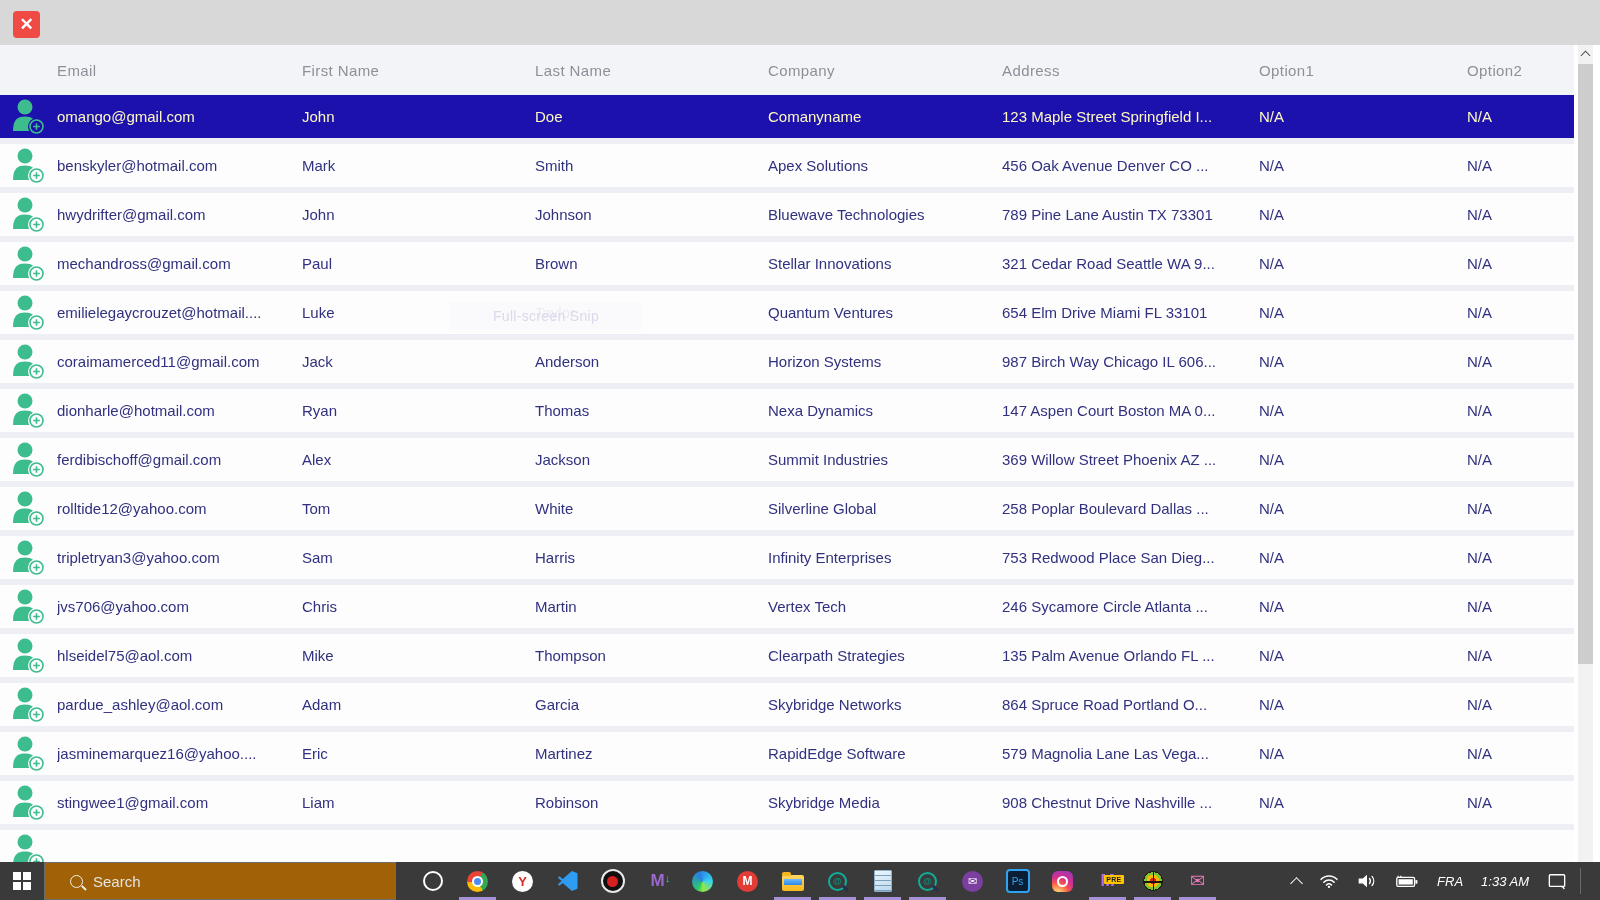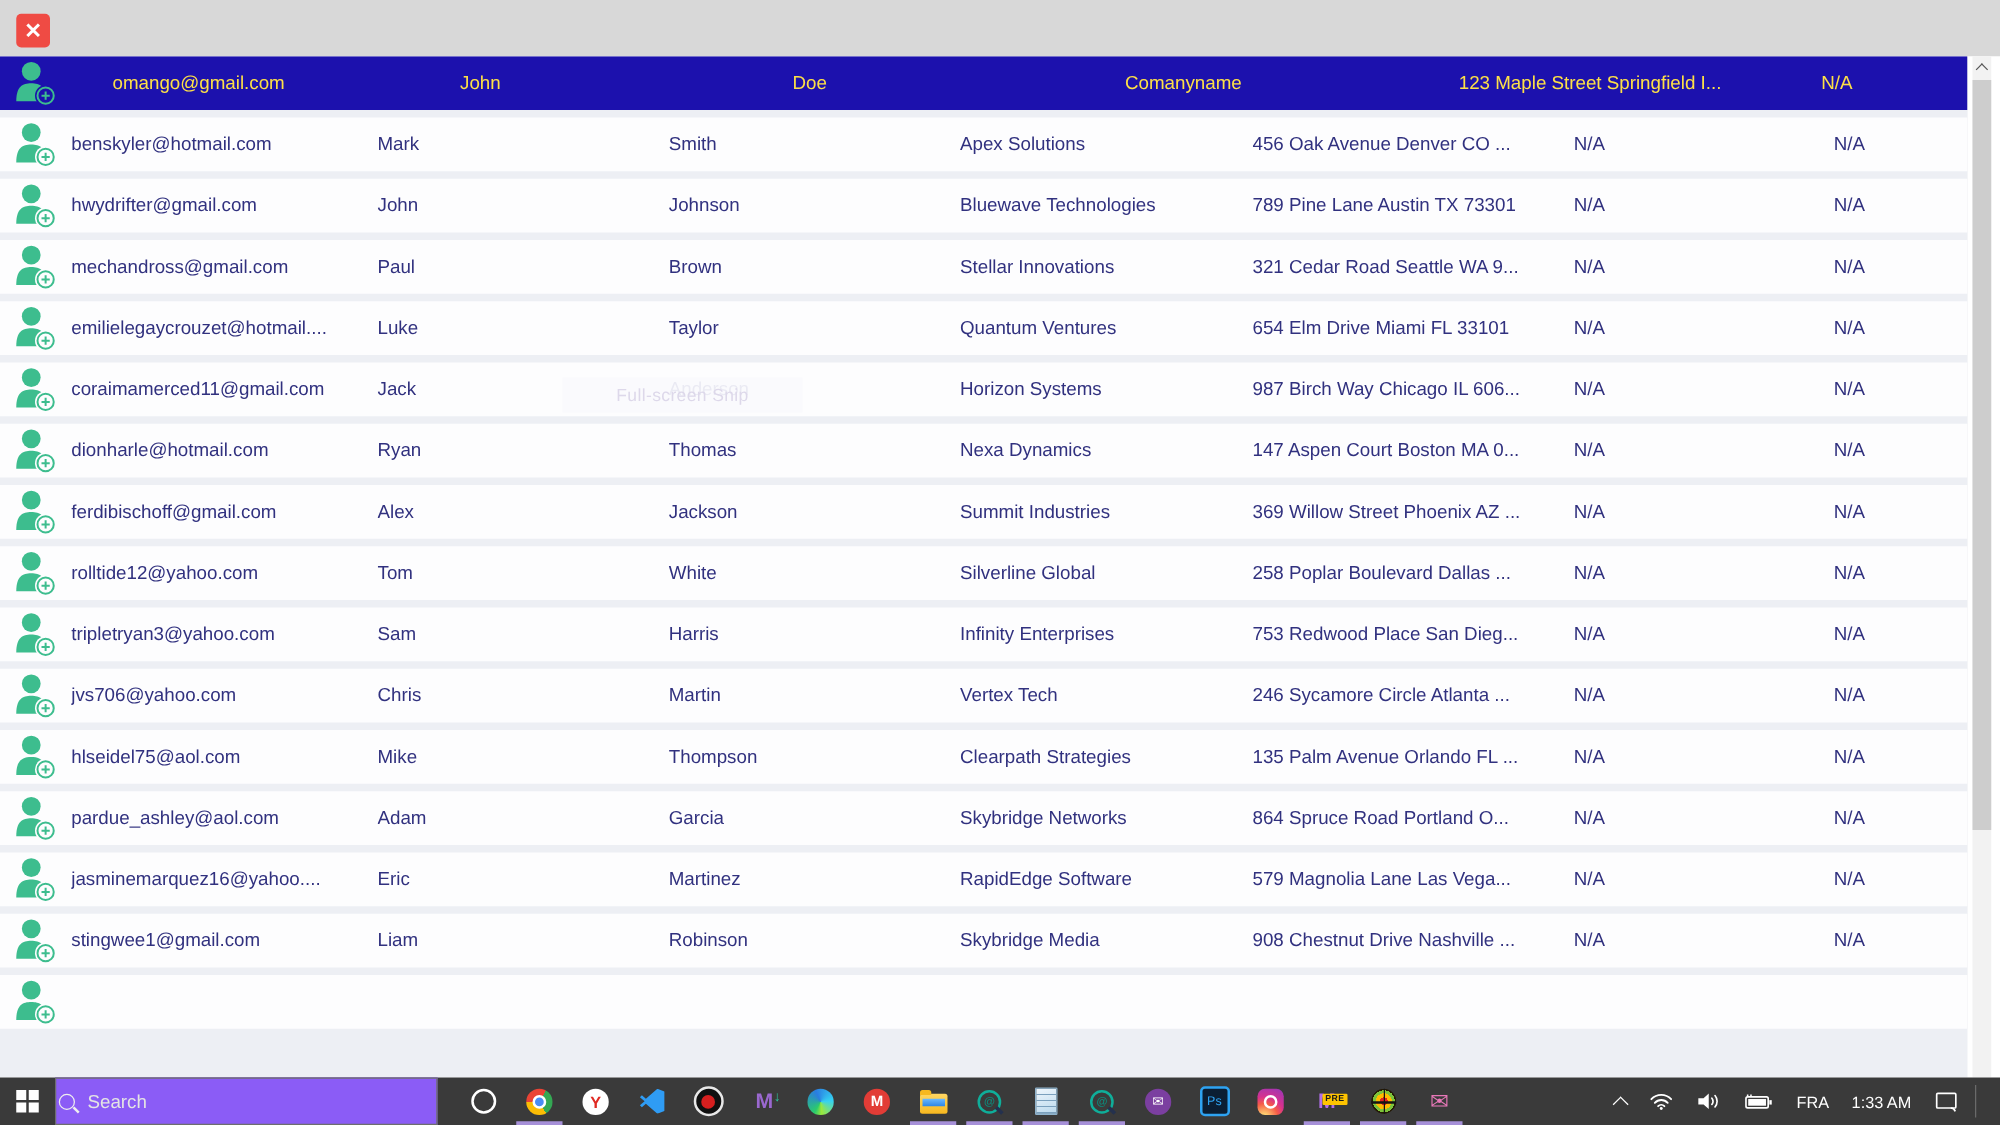--- a/index.html
+++ b/index.html
@@ -13,21 +13,21 @@
     justify-content:center;cursor:pointer;line-height:1;}
 
   
   .table-wrap{position:absolute;left:0;top:45px;width:1574px;height:817px;background:#edeff4;overflow:hidden;}
   .grid-row{display:grid;grid-template-columns:57px 245px 233px 233px 234px 257px 208px 1fr;align-items:center;}
   .thead{height:50px;background:#f3f4f8;color:#8f8f99;font-size:15px;letter-spacing:.4px;}
   .thead span{white-space:nowrap;}
   .tbody{background:#edeff4;}
   .trow{height:43px;margin-bottom:6px;background:#fdfdfe;color:#31317f;font-size:15px;}
   .trow span{white-space:nowrap;overflow:hidden;}
-  .trow.selected{background:#1c11ad;color:#fde047;gap:33px;}
+  .trow.selected{background:#1c11ad;color:#fef9c3;}
   .trow.partial{height:43px;margin-bottom:0;}
   .icon-cell{display:flex;justify-content:center;align-items:center;height:100%;}
   .person-svg{display:block;}
   .person-fill{fill:#3dbd8e;}
   .badge-bg{fill:#fdfdfe;}
   .trow.selected .badge-bg{fill:#1c11ad;}
   .badge-ring,.badge-plus{stroke:#3dbd8e;}
 
   
   .ghost-tip{position:absolute;left:450px;top:257px;width:192px;height:28px;background:rgba(250,250,253,.92);
@@ -37,22 +37,22 @@
   .vscroll{position:absolute;left:1578px;top:45px;width:15px;height:817px;background:#f2f2f2;}
   .vscroll .arrow-up{position:absolute;left:0;top:0;width:15px;height:18px;display:flex;align-items:center;justify-content:center;}
   .vscroll .arrow-up i{display:block;width:6px;height:6px;border-left:1.6px solid #555;border-top:1.6px solid #555;transform:rotate(45deg);margin-top:3px;}
   .vscroll .thumb{position:absolute;left:0;top:19px;width:15px;height:600px;background:#cdcdcd;}
 
   
   .taskbar{position:absolute;left:0;bottom:0;width:1600px;height:38px;background:#3a3a3a;display:flex;align-items:stretch;z-index:20;}
   .tb-start{width:44px;display:flex;align-items:center;justify-content:center;cursor:pointer;}
   .win-logo{display:grid;grid-template-columns:8px 8px;grid-template-rows:8px 8px;gap:1.5px;transform:none;}
   .win-logo b{background:#fff;}
-  .tb-search{width:300px;margin:0;background:#8b5cf6;border:1px solid #6e6e6e;display:flex;align-items:center;
-    padding:0 2px;gap:10px;color:#e4e4e4;font-size:15px;cursor:text;}
+  .tb-search{width:300px;margin:0;background:#a16207;border:1px solid #6e6e6e;display:flex;align-items:center;
+    padding:0 25px;gap:10px;color:#e4e4e4;font-size:15px;cursor:text;}
   .mag{width:11px;height:11px;border:1.7px solid #eee;border-radius:50%;position:relative;flex:0 0 auto;}
   .mag::after{content:"";position:absolute;width:6px;height:1.7px;background:#eee;transform:rotate(45deg);right:-5px;bottom:-2px;}
   .tb-icons{display:flex;align-items:stretch;margin-left:14px;}
   .tb-btn{width:45px;display:flex;align-items:center;justify-content:center;position:relative;cursor:pointer;}
   .tb-btn.running::after{content:"";position:absolute;left:4px;right:4px;bottom:0;height:3px;background:#a690d8;}
 
   .flexc{display:flex;align-items:center;justify-content:center;}
   .i-cortana{width:16px;height:16px;border:2.5px solid #fff;border-radius:50%;}
   .i-chrome{width:21px;height:21px;border-radius:50%;position:relative;
     background:conic-gradient(from -90deg,#ea4335 0 120deg,#34a853 120deg 240deg,#fbbc05 240deg 360deg);}
@@ -82,37 +82,47 @@
   .i-movavi{position:relative;color:#b06ee8;font-weight:bold;font-size:17px;}
   .i-movavi .badge{position:absolute;right:-9px;bottom:-3px;background:#ffc400;color:#1a1a1a;
     font-size:7px;font-weight:bold;padding:1px 2px;border-radius:1px;letter-spacing:.3px;}
   .i-target{width:20px;height:20px;border-radius:50%;position:relative;
     background:radial-gradient(circle,#e02222 0 22%,#ffbb00 22% 45%,#7cc43a 45% 62%,#241a05 62% 72%,transparent 72%);}
   .i-target::before,.i-target::after{content:"";position:absolute;background:#151515;}
   .i-target::before{left:50%;top:0;width:1.5px;height:100%;}
   .i-target::after{top:50%;left:0;height:1.5px;width:100%;}
   .i-mailpink{color:#e878b8;font-size:18px;line-height:1;}
 
-  .tb-tray{margin-left:auto;display:flex;align-items:center;gap:4px;padding-right:4px;color:#fff;}
+  .tb-tray{margin-left:auto;display:flex;align-items:center;gap:4px;padding-right:4px;color:#fff;font-style:italic;}
   .tray-btn{height:38px;display:flex;align-items:center;justify-content:center;padding:0 7px;cursor:pointer;}
   .chev{width:8px;height:8px;border-left:1.8px solid #fff;border-top:1.8px solid #fff;transform:rotate(45deg);margin-top:4px;}
   .tray-text{font-size:13px;color:#fff;}
   .tb-sep{width:1px;height:26px;background:#6a6a6a;margin:0 2px;align-self:center;}
   .show-desktop{width:9px;height:38px;cursor:pointer;}
 </style>
 </head>
 <body>
 
 <div class="screen">
 
   <div class="top-strip">
     <div class="close-btn">✕</div>
   </div>
 
   <div class="table-wrap">
+    <div class="thead grid-row">
+      <span></span>
+      <span>Email</span>
+      <span>First Name</span>
+      <span>Last Name</span>
+      <span>Company</span>
+      <span>Address</span>
+      <span>Option1</span>
+      <span>Option2</span>
+    </div>
     <div class="tbody">
         <div class="trow grid-row selected">
     <span class="icon-cell">
       <svg class="person-svg" width="38" height="38" viewBox="0 0 38 38">
         <circle class="person-fill" cx="15" cy="9" r="7.5"></circle>
         <path class="person-fill" d="M3 33 C3 21 8 18.5 15 18.5 C22 18.5 27 21 27 33 Z"></path>
         <circle class="badge-bg" cx="26.5" cy="28.5" r="8.5"></circle>
         <circle class="badge-ring" cx="26.5" cy="28.5" r="6.5" fill="none" stroke-width="1.6"></circle>
         <path class="badge-plus" d="M26.5 25.2 v6.6 M23.2 28.5 h6.6" fill="none" stroke-width="1.6"></path>
       </svg>

